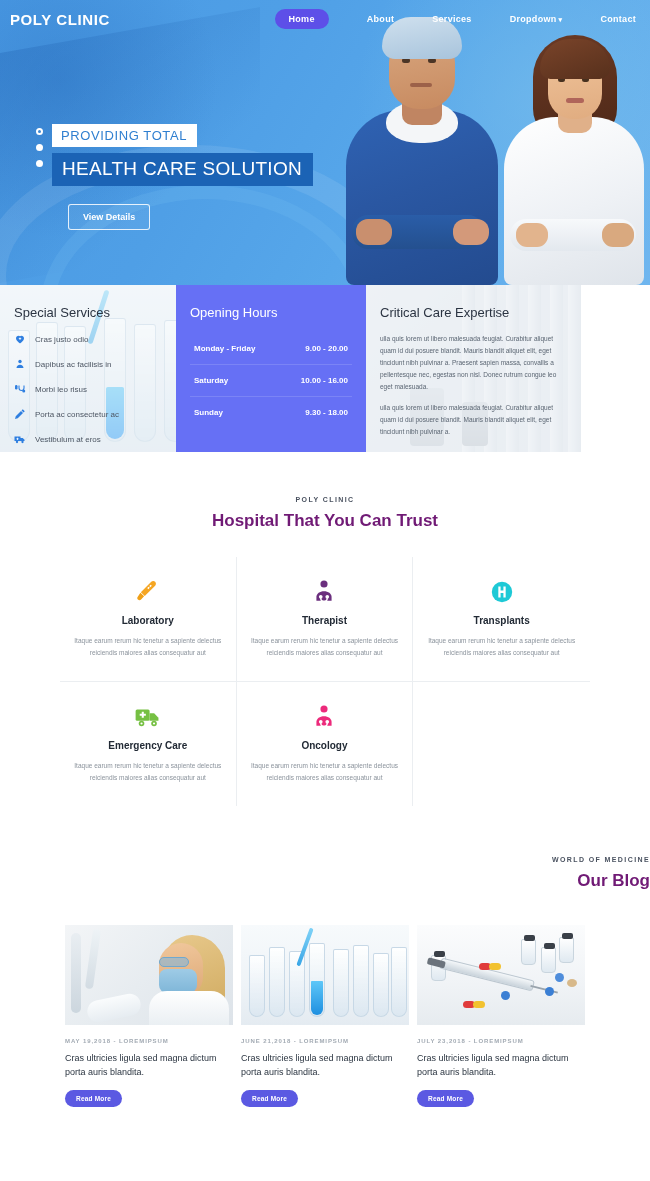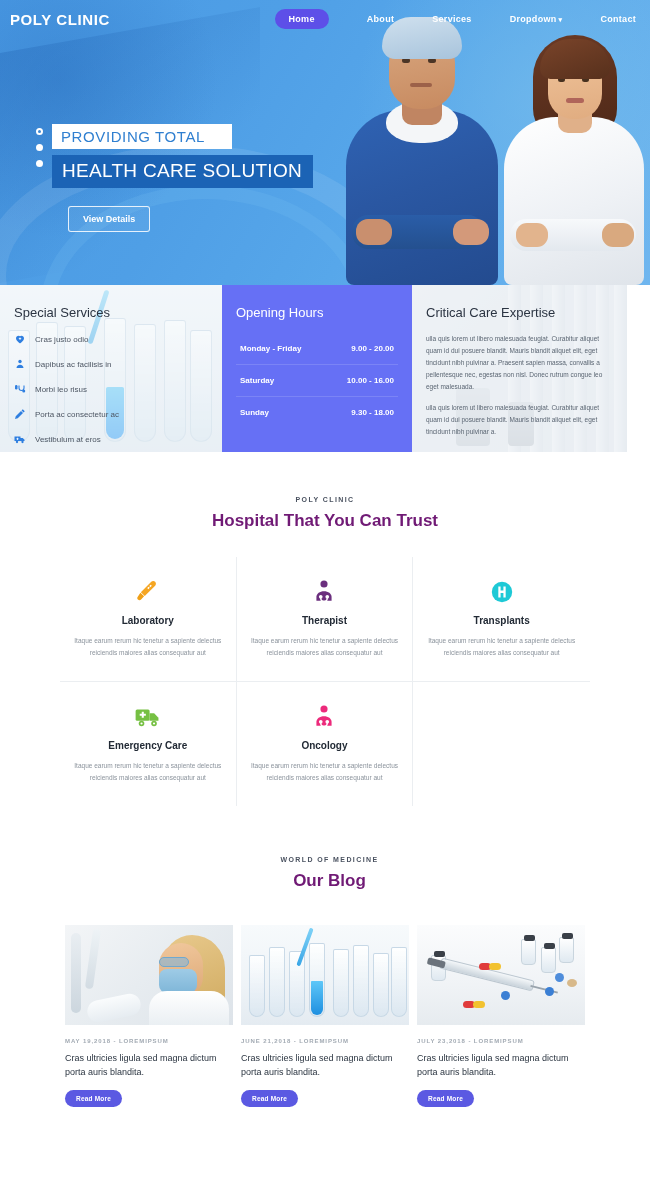--- a/index.html
+++ b/index.html
@@ -193,38 +193,38 @@
   
   .hero-content { position: absolute; left: 52px; top: 124px; z-index: 15; }
   .dots {
     position: absolute; left: -16px; top: 4px;
     display: flex; flex-direction: column; gap: 9px;
   }
   .dot { width: 7px; height: 7px; border-radius: 50%; background: #ffffff; }
   .dot.hollow { background: transparent; border: 2px solid #ffffff; width: 7px; height: 7px; }
   .title-sm {
     display: inline-block; background: #ffffff; color: #2f7fd0;
-    font-size: 15px; letter-spacing: .6px; padding: 4px 27px 4px 9px;
+    font-size: 13px; letter-spacing: .6px; padding: 4px 10px 4px 9px;
   }
   .title-lg {
     display: inline-block; background: #1b63b5; color: #ffffff;
     font-size: 19px; letter-spacing: .3px; padding: 5px 11px 6px 10px; margin-top: 6px;
   }
   .btn-view {
     display: inline-block; margin-top: 18px; margin-left: 16px;
     border: 1px solid rgba(255,255,255,.85); color: #ffffff;
     font-size: 9px; font-weight: bold; padding: 7px 14px; border-radius: 3px;
     background: rgba(255,255,255,.06);
   }
 
   
   .panels { display: flex; width: 650px; height: 167px; }
 
   .panel { position: relative; overflow: hidden; }
-  .panel-a { width: 222px; background: #eaf0f5; }
+  .panel-a { width: 176px; background: #eaf0f5; }
   .panel-b { width: 190px; background: #6670f5; }
   .panel-c { width: 215px; background: #e9edf1; }
 
   .pa-bg { position: absolute; inset: 0; background:
       linear-gradient(180deg,#f4f8fb 0%, #e8eef4 60%, #dfe7ef 100%); }
   .tube {
     position: absolute; bottom: 10px; width: 22px;
     background: linear-gradient(180deg, rgba(255,255,255,.85), rgba(214,228,238,.9));
     border: 1px solid rgba(190,210,225,.8);
     border-radius: 3px 3px 11px 11px;
@@ -303,21 +303,21 @@
     padding: 18px 12px 22px 12px; text-align: center;
     border-right: 1px solid #ebeef1; border-bottom: 1px solid #ebeef1;
   }
   .svc-card:nth-child(3n) { border-right: none; }
   .svc-card:nth-child(n+4) { border-bottom: none; }
   .svc-icon-wrap { height: 34px; display: flex; align-items: center; justify-content: center; }
   .svc-name { font-size: 10px; color: #222a35; font-weight: bold; margin-top: 6px; }
   .svc-desc { font-size: 6.5px; color: #8b939c; line-height: 1.85; margin-top: 9px; }
 
   
-  .blog-head { text-align: center; padding-top: 50px; padding-left: 9px; }
+  .blog-head { text-align: right; padding-top: 50px; padding-left: 9px; }
   .blog-grid {
     width: 520px; margin: 34px auto 0 auto;
     display: grid; grid-template-columns: repeat(3, 1fr); gap: 8px;
   }
   .blog-thumb { width: 100%; height: 100px; position: relative; overflow: hidden; background: #eef2f5; }
 
   .bt1 { background: linear-gradient(140deg,#f3f5f7 0%, #e7ecf0 50%, #dde3e9 100%); }
   .bt1-face {
     position: absolute; right: 30px; top: 18px; width: 44px; height: 54px;
     background: linear-gradient(170deg,#f0c79c,#dda876); border-radius: 22px 22px 20px 20px;

